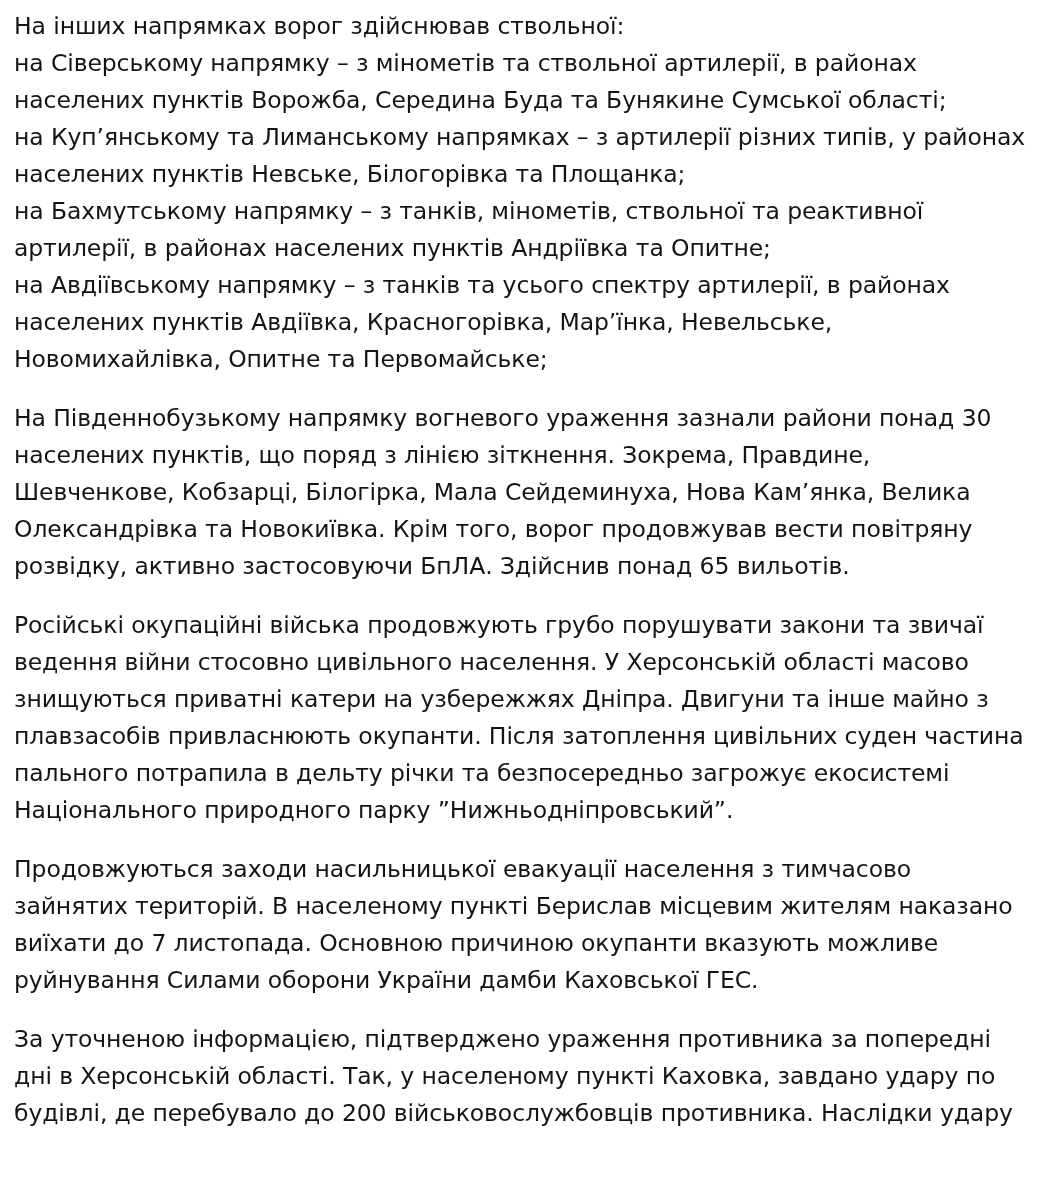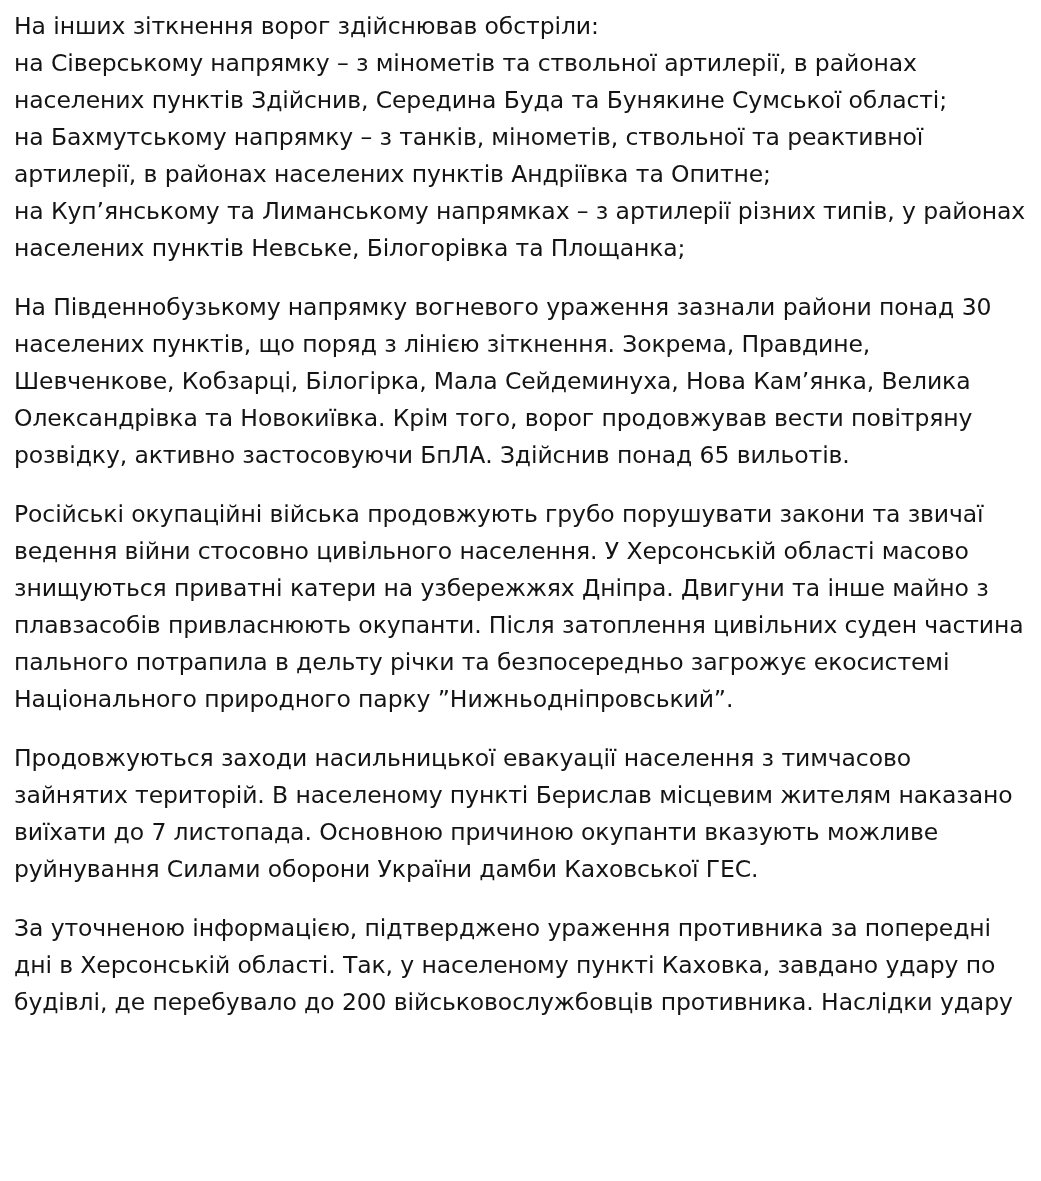--- a/index.html
+++ b/index.html
@@ -37,24 +37,25 @@
   .line {
     display: block;
   }
 </style>
 </head>
 <body>
 
 <div class="page">
 
   <div class="para para-list">
-    <span class="line">На інших зіткнення ворог здійснював обстріли:</span>
-    <span class="line">на Сіверському напрямку – з мінометів та ствольної артилерії, в районах населених пунктів Здійснив, Середина Буда та Бунякине Сумської області;</span>
+    <span class="line">На інших напрямках ворог здійснював ствольної:</span>
+    <span class="line">на Сіверському напрямку – з мінометів та ствольної артилерії, в районах населених пунктів Ворожба, Середина Буда та Бунякине Сумської області;</span>
+    <span class="line">на Куп’янському та Лиманському напрямках – з артилерії різних типів, у районах населених пунктів Невське, Білогорівка та Площанка;</span>
     <span class="line">на Бахмутському напрямку – з танків, мінометів, ствольної та реактивної артилерії, в районах населених пунктів Андріївка та Опитне;</span>
-    <span class="line">на Куп’янському та Лиманському напрямках – з артилерії різних типів, у районах населених пунктів Невське, Білогорівка та Площанка;</span>
+    <span class="line">на Авдіївському напрямку – з танків та усього спектру артилерії, в районах населених пунктів Авдіївка, Красногорівка, Мар’їнка, Невельське, Новомихайлівка, Опитне та Первомайське;</span>
   </div>
 
   <p class="para">На Південнобузькому напрямку вогневого ураження зазнали райони понад 30 населених пунктів, що поряд з лінією зіткнення. Зокрема, Правдине, Шевченкове, Кобзарці, Білогірка, Мала Сейдеминуха, Нова Кам’янка, Велика Олександрівка та Новокиївка. Крім того, ворог продовжував вести повітряну розвідку, активно застосовуючи БпЛА. Здійснив понад 65 вильотів.</p>
 
   <p class="para">Російські окупаційні війська продовжують грубо порушувати закони та звичаї ведення війни стосовно цивільного населення. У Херсонській області масово знищуються приватні катери на узбережжях Дніпра. Двигуни та інше майно з плавзасобів привласнюють окупанти. Після затоплення цивільних суден частина пального потрапила в дельту річки та безпосередньо загрожує екосистемі Національного природного парку ”Нижньодніпровський”.</p>
 
   <p class="para">Продовжуються заходи насильницької евакуації населення з тимчасово зайнятих територій. В населеному пункті Берислав місцевим жителям наказано виїхати до 7 листопада. Основною причиною окупанти вказують можливе руйнування Силами оборони України дамби Каховської ГЕС.</p>
 
   <p class="para">За уточненою інформацією, підтверджено ураження противника за попередні дні в Херсонській області. Так, у населеному пункті Каховка, завдано удару по будівлі, де перебувало до 200 військовослужбовців противника. Наслідки удару</p>
 

